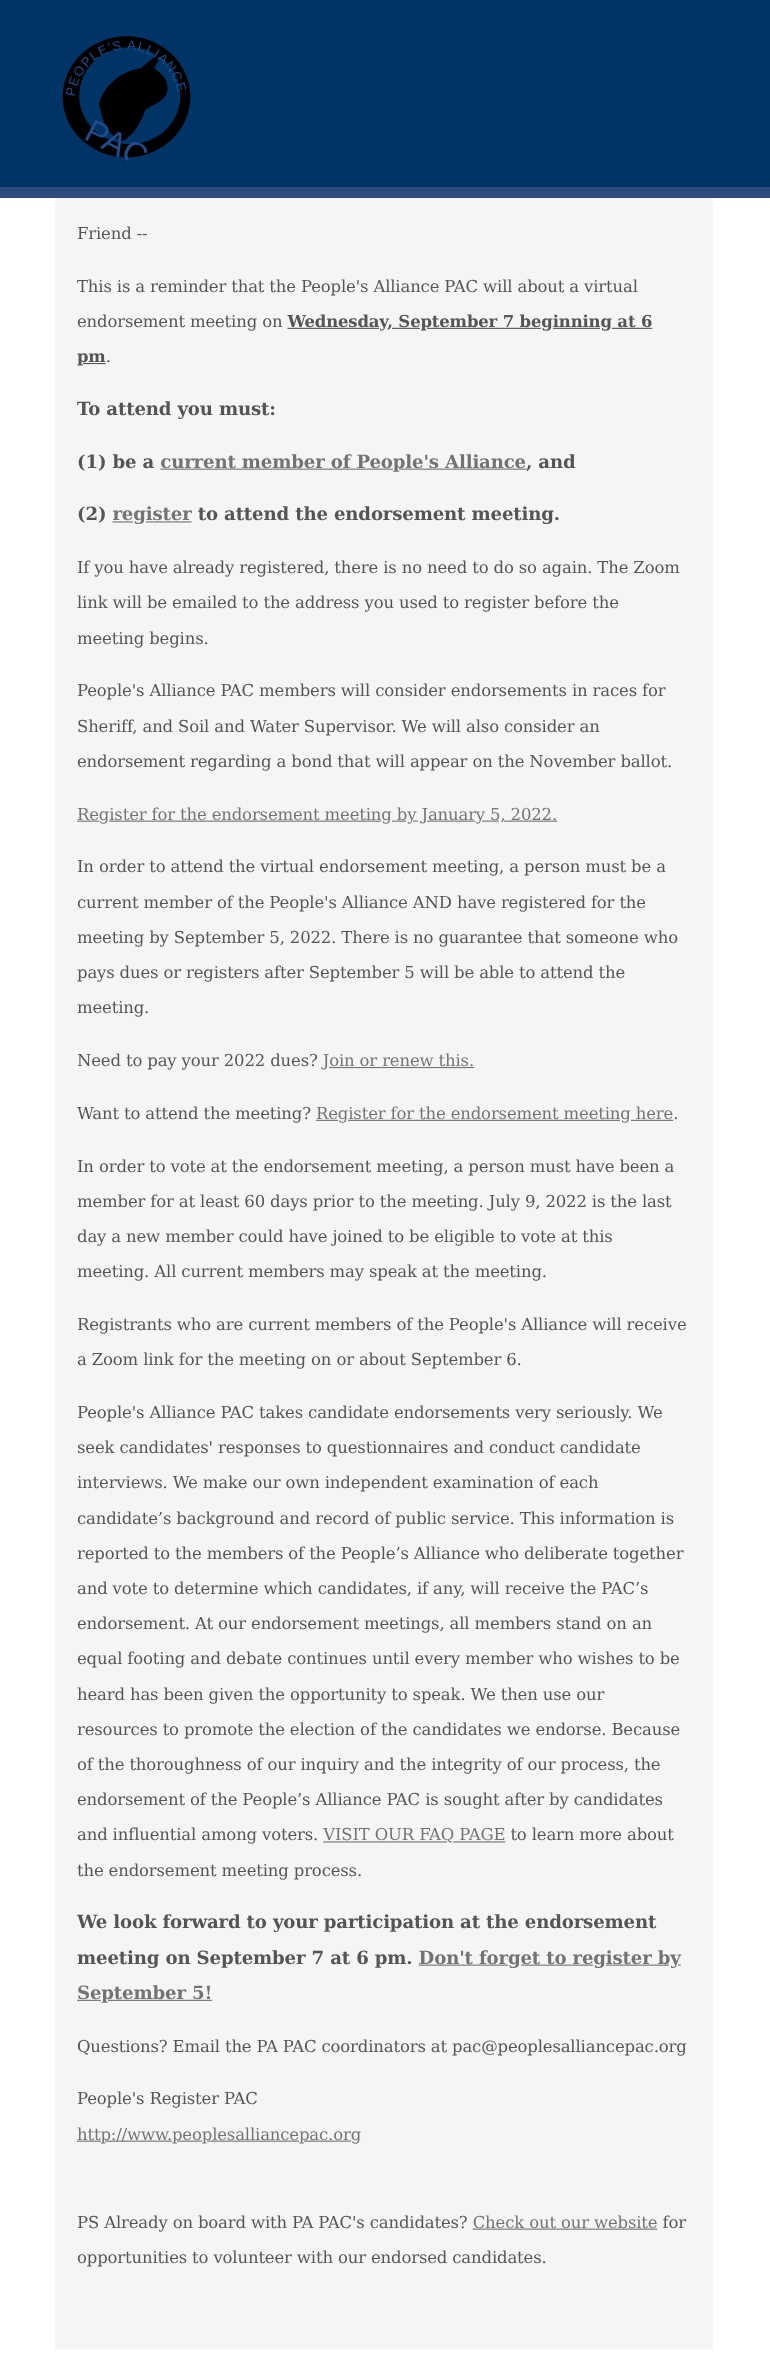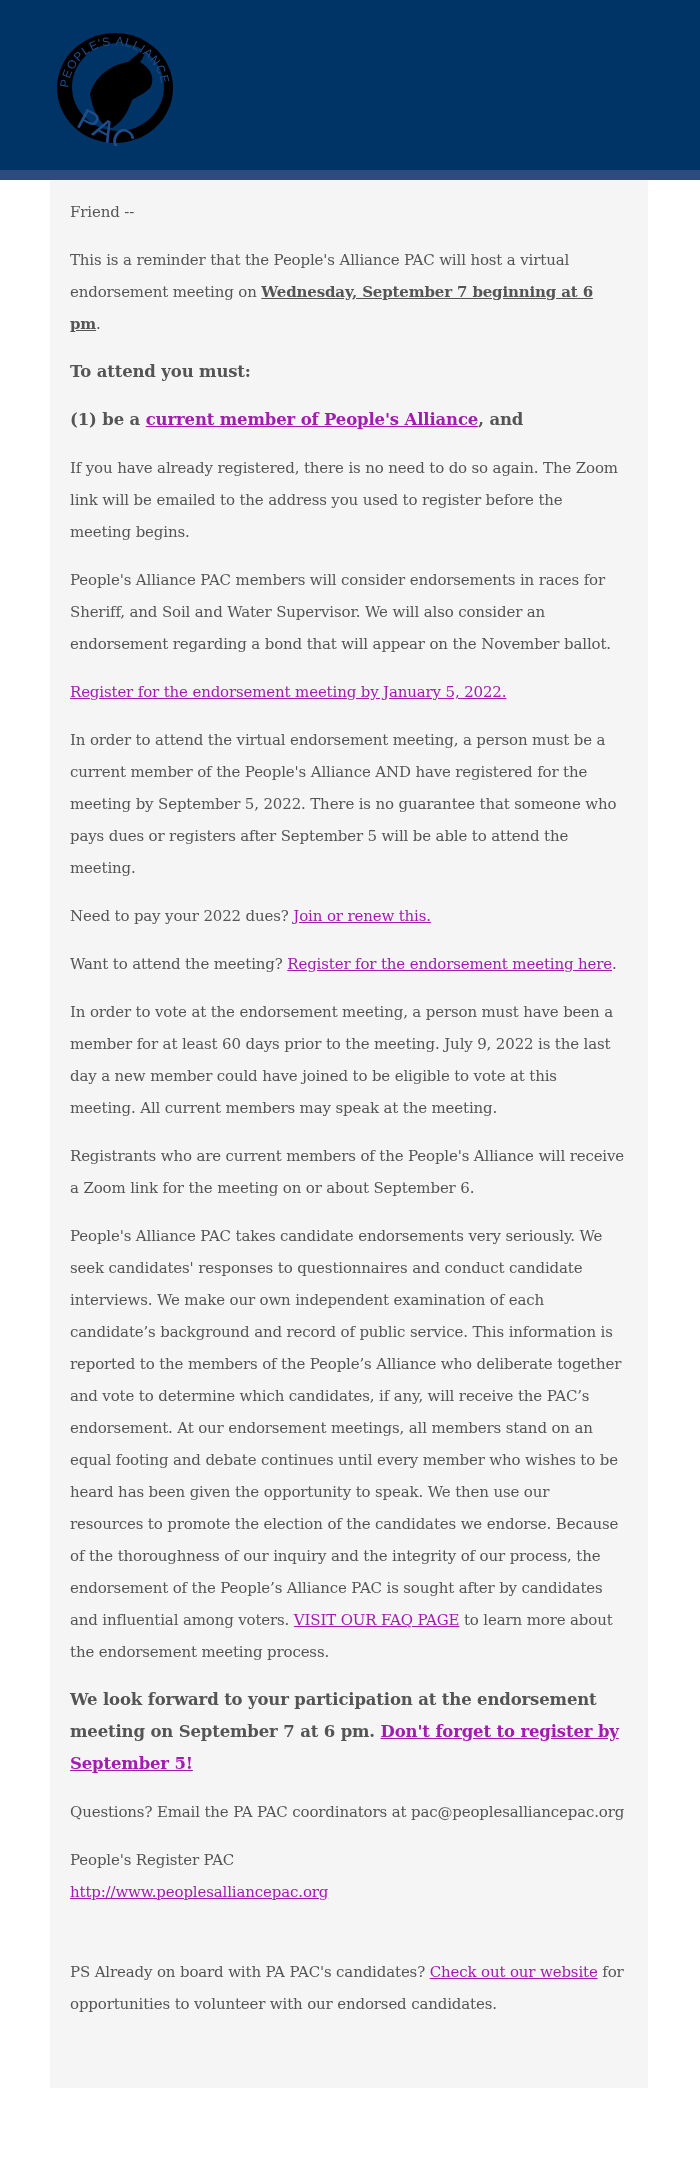--- a/index.html
+++ b/index.html
@@ -1,18 +1,18 @@
 <!DOCTYPE html>
 <html><head>
   <meta charset="utf-8">
   <style>
     * { box-sizing: border-box; margin: 0; padding: 0; }
     html, body { width: 700px; background: #ffffff; }
     body { font-family: "DejaVu Serif", "Liberation Serif", serif; color: #555555; }
-    a { color: #a21caf; text-decoration: underline; }
+    a { color: #737373; text-decoration: underline; }
 
     .header { position: relative; height: 180px; background: #003366; }
     .header-strip { position: absolute; left: 0; right: 0; bottom: 0; height: 10px; background: #2f4a7f; }
     .logo { position: absolute; left: 54px; top: 30px; width: 122px; height: 116px; }
 
     .card { width: 598px; margin: 0 auto 0 50px; background: #f5f5f5; padding: 16px 22px 52px 20px; }
     .card p { font-size: 15px; line-height: 32px; margin-bottom: 16px; letter-spacing: -0.15px; }
     .center { text-align: left; }
     .bold { font-weight: bold; }
     .italic { }
@@ -37,29 +37,32 @@
     </text>
     <text x="26" y="104" font-family="Liberation Sans, sans-serif" font-size="30" fill="#1f4d8a" transform="rotate(28 40 90)">PAC</text>
   </svg>
   <div class="header-strip"></div>
 </div>
 
 <div class="card">
   <p>Friend --</p>
 
   <p>
-    <span>This is a reminder that the People's Alliance PAC will host a virtual endorsement meeting on </span><span class="u">Wednesday, September 7 beginning at 6 pm</span><span>.</span>
+    <span>This is a reminder that the People's Alliance PAC will about a virtual endorsement meeting on </span><span class="u">Wednesday, September 7 beginning at 6 pm</span><span>.</span>
   </p>
 
   <p class="center bold big">To attend you must:</p>
 
   <p class="center bold big">
     <span>(1) be a </span><a href="#">current member of People's Alliance</a><span>, and</span>
   </p>
 
+  <p class="center bold big">
+    <span>(2) </span><a href="#">register</a><span> to attend the endorsement meeting.</span>
+  </p>
 
   <p class="center italic">If you have already registered, there is no need to do so again. The Zoom link will be emailed to the address you used to register before the meeting begins.</p>
 
   <p>People's Alliance PAC members will consider endorsements in races for Sheriff, and Soil and Water Supervisor. We will also consider an endorsement regarding a bond that will appear on the November ballot.</p>
 
   <p class="center">
     <a href="#">Register for the endorsement meeting by January 5, 2022.</a>
   </p>
 
   <p>In order to attend the virtual endorsement meeting, a person must be a current member of the People's Alliance AND have registered for the meeting by September 5, 2022. There is no guarantee that someone who pays dues or registers after September 5 will be able to attend the meeting.</p>

